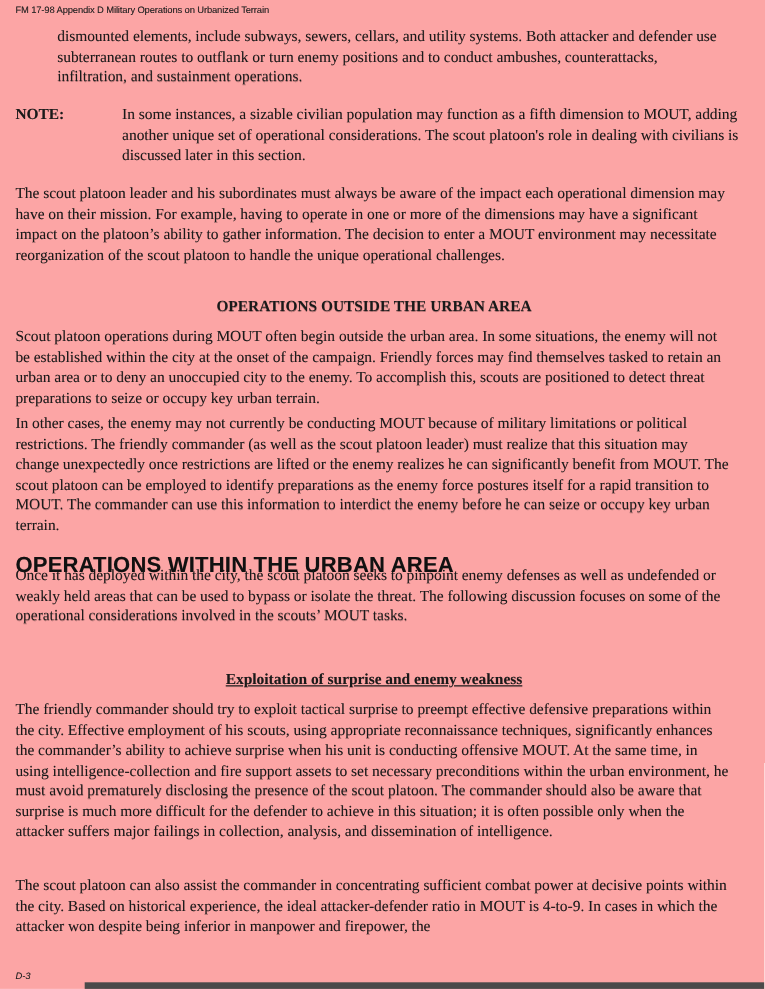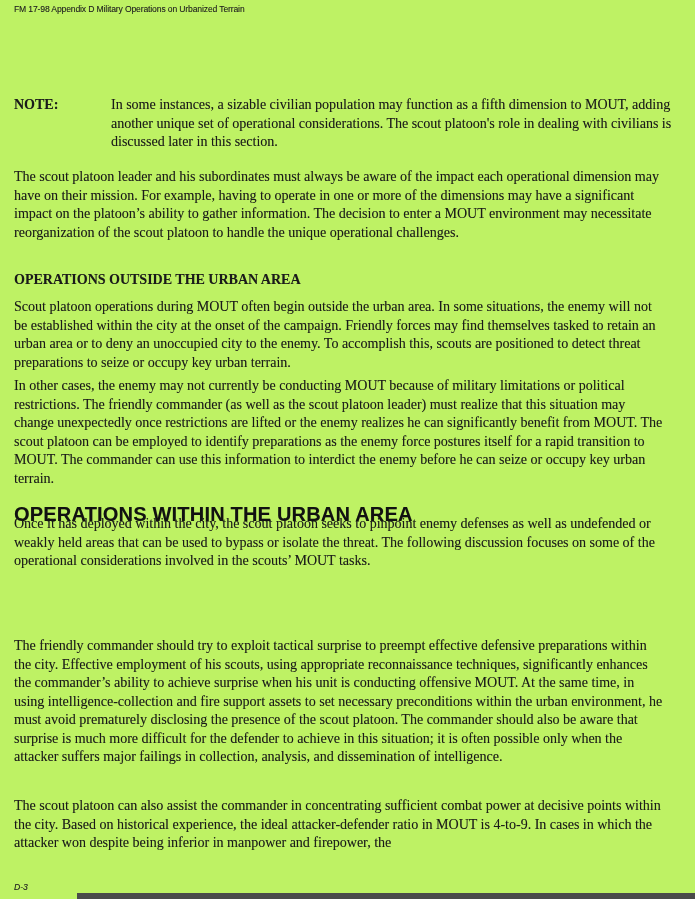--- a/index.html
+++ b/index.html
@@ -4,21 +4,21 @@
 <style>
   html, body {
     margin: 0;
     padding: 0;
     background: #ffffff;
   }
   .page {
     position: relative;
     width: 695px;
     height: 899px;
-    background: #bef264;
+    background: #fca5a5;
     overflow: hidden;
     font-family: "Liberation Serif", "DejaVu Serif", serif;
     color: #1a1a1a;
     text-shadow: 0.2px 0.2px 0.5px rgba(0,0,0,0.30);
   }
   .running-header {
     position: absolute;
     top: 4px;
     left: 14px;
     font-family: "Liberation Sans", sans-serif;
@@ -58,20 +58,21 @@
     width: 593px;
   }
   .h-serif {
     position: absolute;
     left: 14px;
     width: 652px;
     margin: 0;
     font-size: 14px;
     line-height: 19px;
     font-weight: bold;
+    text-align: center;
   }
   .h-serif.underlined {
     text-decoration: underline;
   }
   .h-sans-big {
     position: absolute;
     left: 14px;
     width: 660px;
     margin: 0;
     font-family: "Liberation Sans", sans-serif;
@@ -99,38 +100,40 @@
     background: #4a4a4a;
   }
 </style>
 </head>
 <body>
 
 <div class="page">
 
   <div class="running-header">FM 17-98 Appendix D Military Operations on Urbanized Terrain</div>
 
+  <p class="para indented" style="top:25px">dismounted elements, include subways, sewers, cellars, and utility systems. Both attacker and defender use subterranean routes to outflank or turn enemy positions and to conduct ambushes, counterattacks, infiltration, and sustainment operations.</p>
 
   <div class="note" style="top:96px">
     <span class="note-label">NOTE:</span>
     <span class="note-text">In some instances, a sizable civilian population may function as a fifth dimension to MOUT, adding another unique set of operational considerations. The scout platoon's role in dealing with civilians is discussed later in this section.</span>
   </div>
 
   <p class="para" style="top:168px">The scout platoon leader and his subordinates must always be aware of the impact each operational dimension may have on their mission. For example, having to operate in one or more of the dimensions may have a significant impact on the platoon’s ability to gather information. The decision to enter a MOUT environment may necessitate reorganization of the scout platoon to handle the unique operational challenges.</p>
 
   <h2 class="h-serif" style="top:270px">OPERATIONS OUTSIDE THE URBAN AREA</h2>
 
   <p class="para" style="top:298px">Scout platoon operations during MOUT often begin outside the urban area. In some situations, the enemy will not be established within the city at the onset of the campaign. Friendly forces may find themselves tasked to retain an urban area or to deny an unoccupied city to the enemy. To accomplish this, scouts are positioned to detect threat preparations to seize or occupy key urban terrain.</p>
 
   <p class="para" style="top:377px">In other cases, the enemy may not currently be conducting MOUT because of military limitations or political restrictions. The friendly commander (as well as the scout platoon leader) must realize that this situation may change unexpectedly once restrictions are lifted or the enemy realizes he can significantly benefit from MOUT. The scout platoon can be employed to identify preparations as the enemy force postures itself for a rapid transition to MOUT. The commander can use this information to interdict the enemy before he can seize or occupy key urban terrain.</p>
 
   <h1 class="h-sans-big" style="top:503px">OPERATIONS WITHIN THE URBAN AREA</h1>
 
   <p class="para" style="top:515px">Once it has deployed within the city, the scout platoon seeks to pinpoint enemy defenses as well as undefended or weakly held areas that can be used to bypass or isolate the threat. The following discussion focuses on some of the operational considerations involved in the scouts’ MOUT tasks.</p>
 
+  <h3 class="h-serif underlined" style="top:609px">Exploitation of surprise and enemy weakness</h3>
 
   <p class="para" style="top:637px">The friendly commander should try to exploit tactical surprise to preempt effective defensive preparations within the city. Effective employment of his scouts, using appropriate reconnaissance techniques, significantly enhances the commander’s ability to achieve surprise when his unit is conducting offensive MOUT. At the same time, in using intelligence-collection and fire support assets to set necessary preconditions within the urban environment, he must avoid prematurely disclosing the presence of the scout platoon. The commander should also be aware that surprise is much more difficult for the defender to achieve in this situation; it is often possible only when the attacker suffers major failings in collection, analysis, and dissemination of intelligence.</p>
 
   <p class="para" style="top:797px">The scout platoon can also assist the commander in concentrating sufficient combat power at decisive points within the city. Based on historical experience, the ideal attacker-defender ratio in MOUT is 4-to-9. In cases in which the attacker won despite being inferior in manpower and firepower, the</p>
 
   <div class="page-number">D-3</div>
 
   <div class="bottom-bar"></div>
 
 </div>

